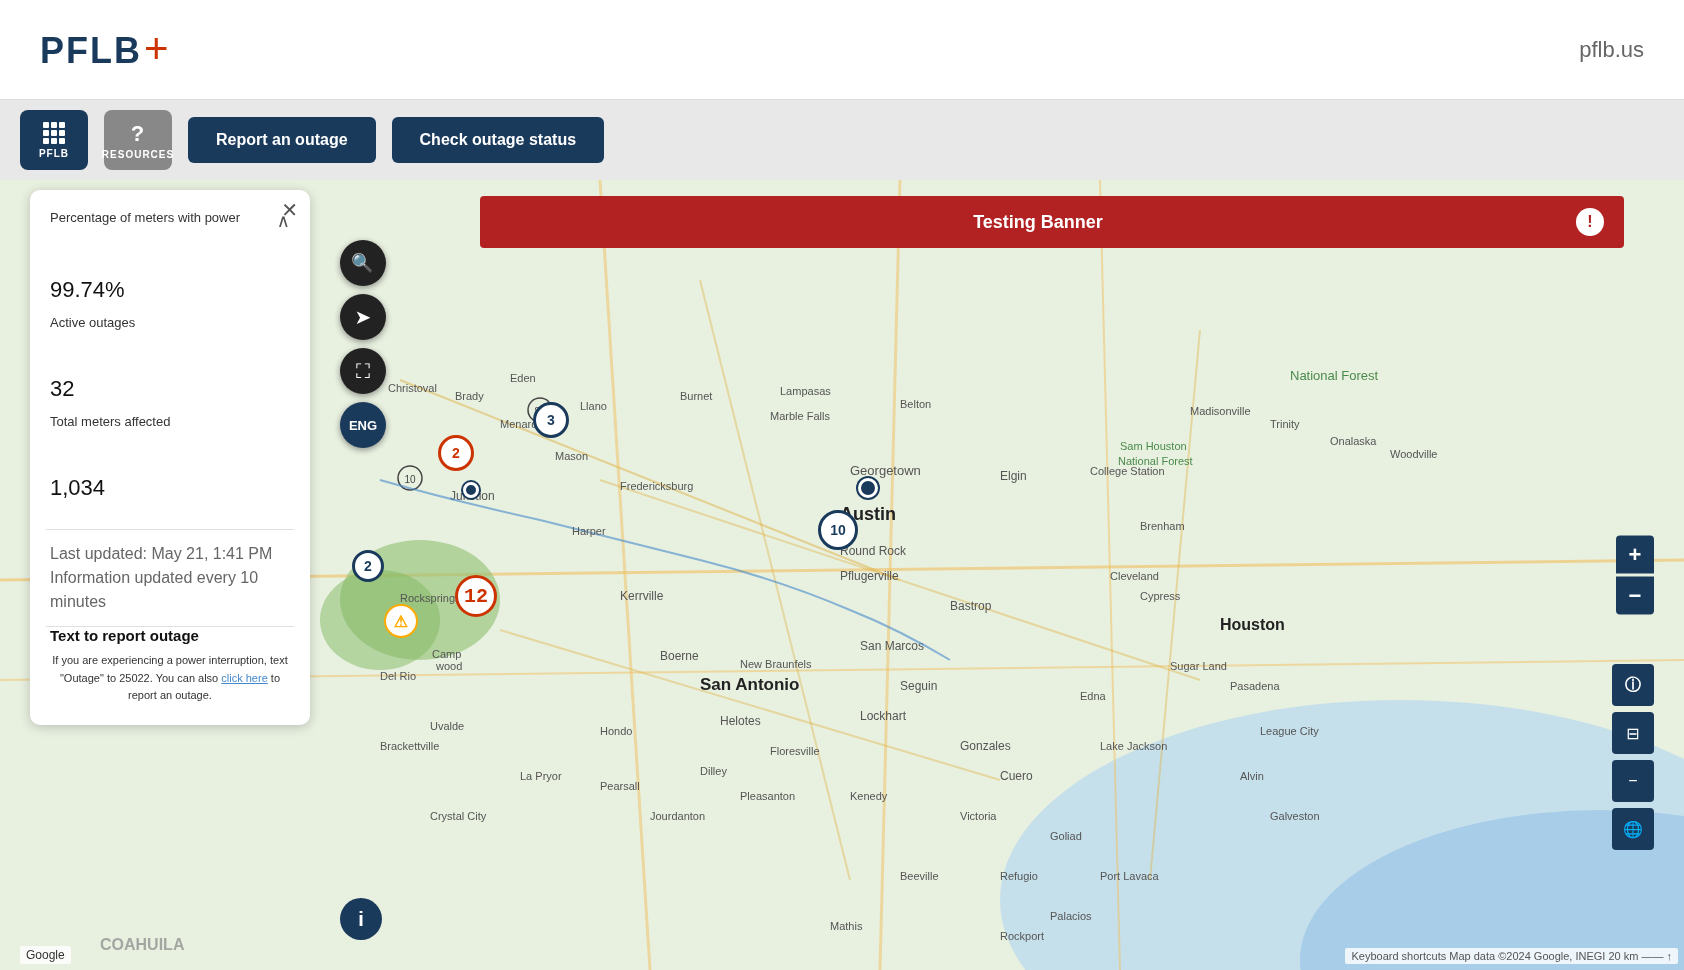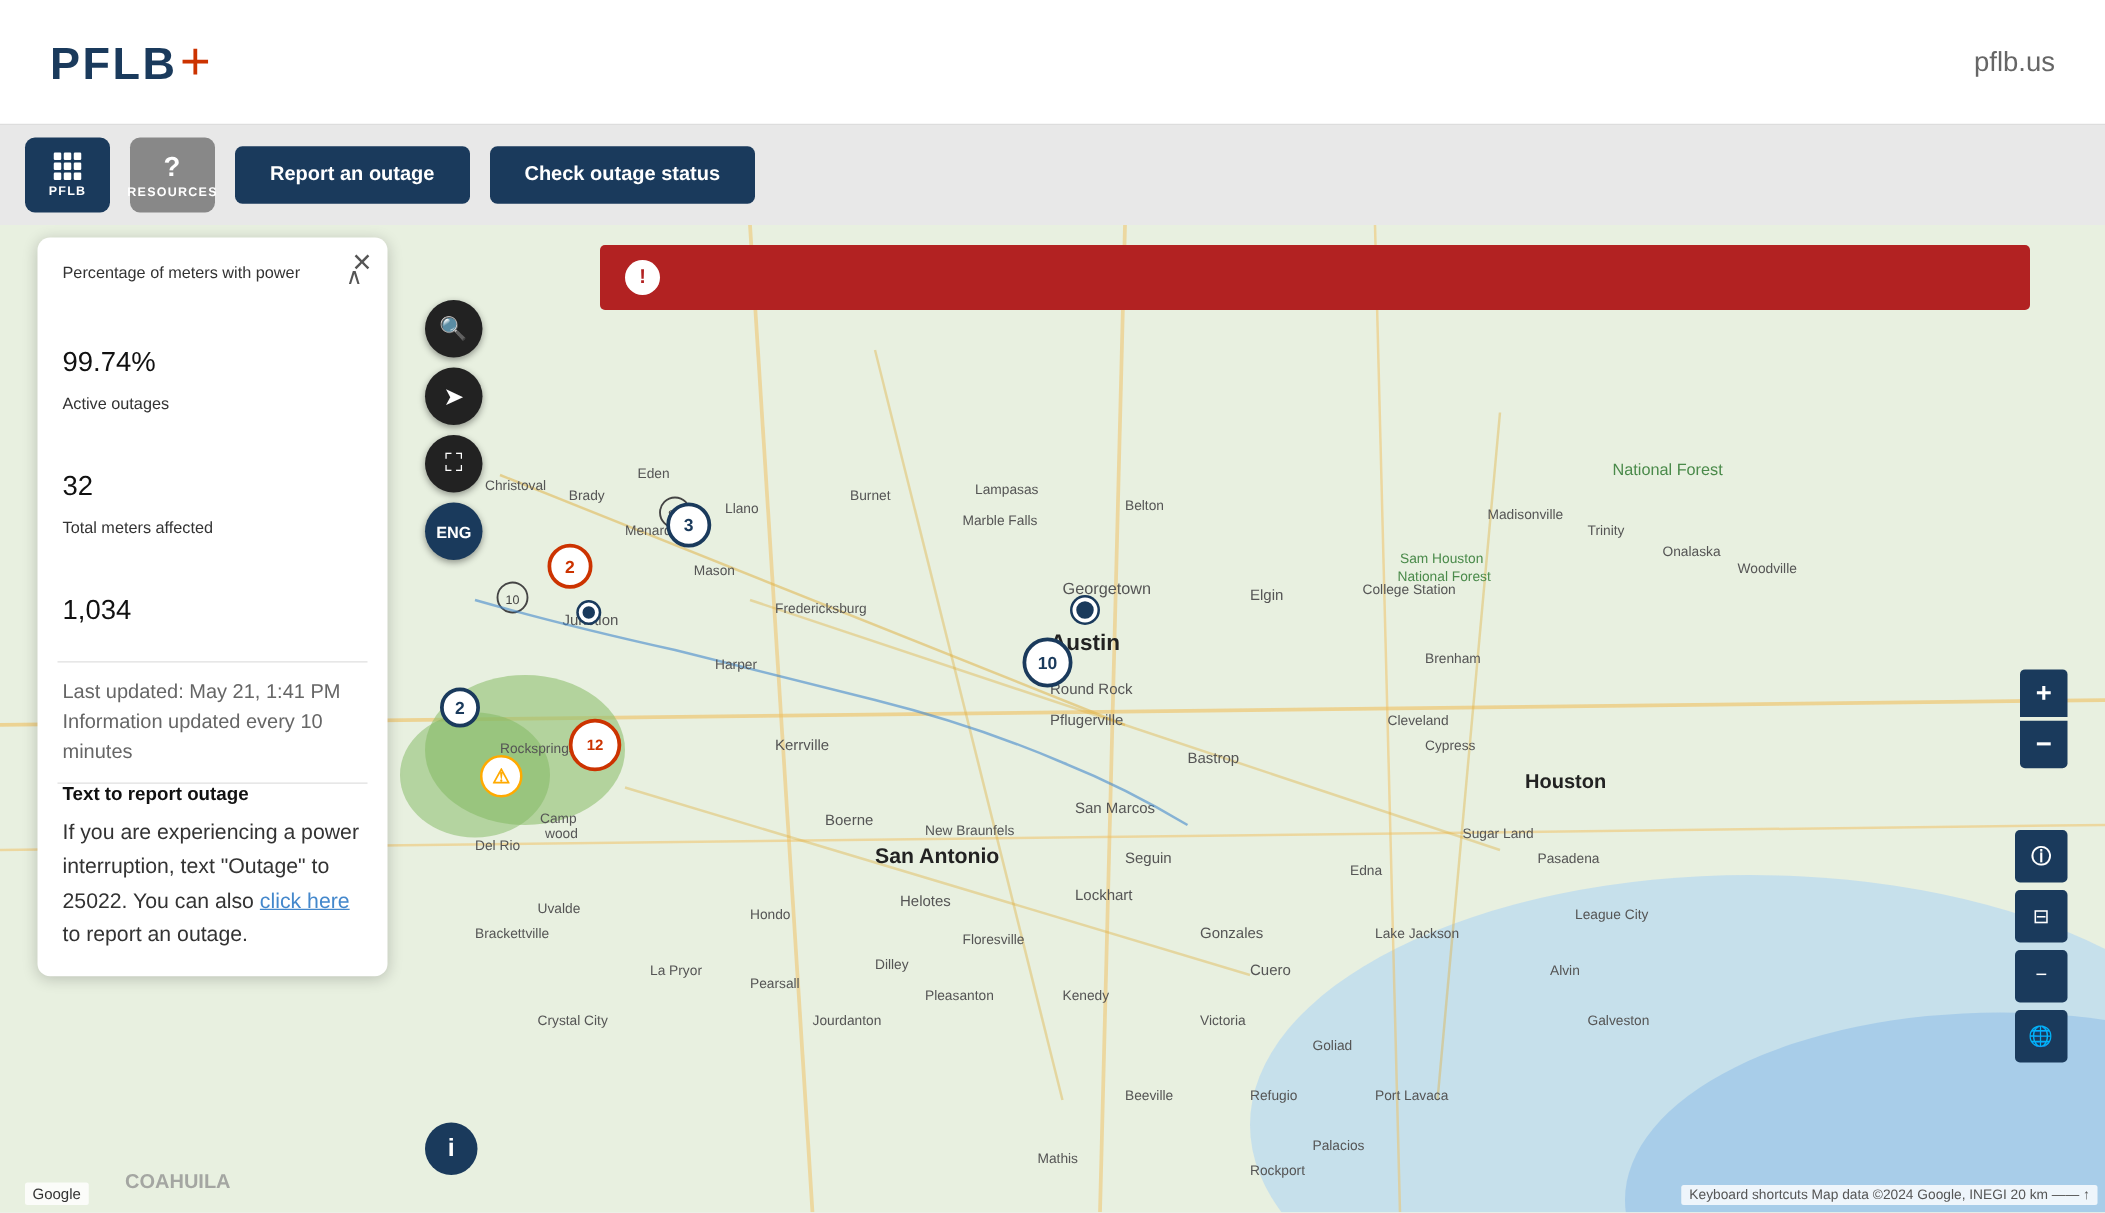--- a/index.html
+++ b/index.html
@@ -209,23 +209,24 @@
     .panel-text-report {
       padding: 0 20px 20px;
     }
     .panel-text-report h3 {
       font-size: 15px;
       font-weight: bold;
       color: #111;
       margin-bottom: 8px;
     }
     .panel-text-report p {
-      font-size: 17px;
+      font-size: 11px;
       color: #333;
       line-height: 1.6;
+      text-align: center;
     }
     .panel-link {
       color: #4488cc;
       text-decoration: underline;
       cursor: pointer;
     }
 
     
     .map-controls-left {
       position: absolute;
@@ -544,20 +545,21 @@
 
       <text x="1110" y="400" font-size="11" fill="#555" font-family="Arial">Cleveland</text>
 
       <text x="900" y="228" font-size="11" fill="#555" font-family="Arial">Belton</text>
 
       <text x="780" y="215" font-size="11" fill="#555" font-family="Arial">Lampasas</text>
     </svg>
   </div>
 
   <div class="testing-banner">
+    <span class="testing-banner-text">Testing Banner</span>
     <div class="alert-icon">!</div>
   </div>
 
   <div class="left-panel">
     <button class="panel-close">✕</button>
     <div class="panel-stats">
       <div class="stat-row">
         <div class="stat-label">
           <span>Percentage of meters with power</span>
           <span class="collapse-icon">∧</span>
@@ -613,21 +615,21 @@
   </div>
 
   <div class="marker marker-cluster-blue" style="width:40px;height:40px;top:330px;left:818px;">
     <span>10</span>
   </div>
 
   <div class="marker marker-cluster-blue" style="width:32px;height:32px;top:370px;left:352px;">
     <span>2</span>
   </div>
 
-  <div class="marker marker-cluster-red" style="width:42px;height:42px;top:395px;left:455px;font-size:12px;">
+  <div class="marker marker-cluster-red" style="width:42px;height:42px;top:395px;left:455px;font-size:20px;font-family:Liberation Mono, monospace;">
     <span>12</span>
   </div>
 
   <div class="marker marker-dot" style="width:20px;height:20px;top:298px;left:858px;background:#1a3a5c;">
   </div>
 
   <div class="marker marker-dot" style="width:16px;height:16px;top:302px;left:463px;background:#1a3a5c;">
   </div>
 
   <div class="marker marker-warning" style="width:34px;height:34px;top:424px;left:384px;">

